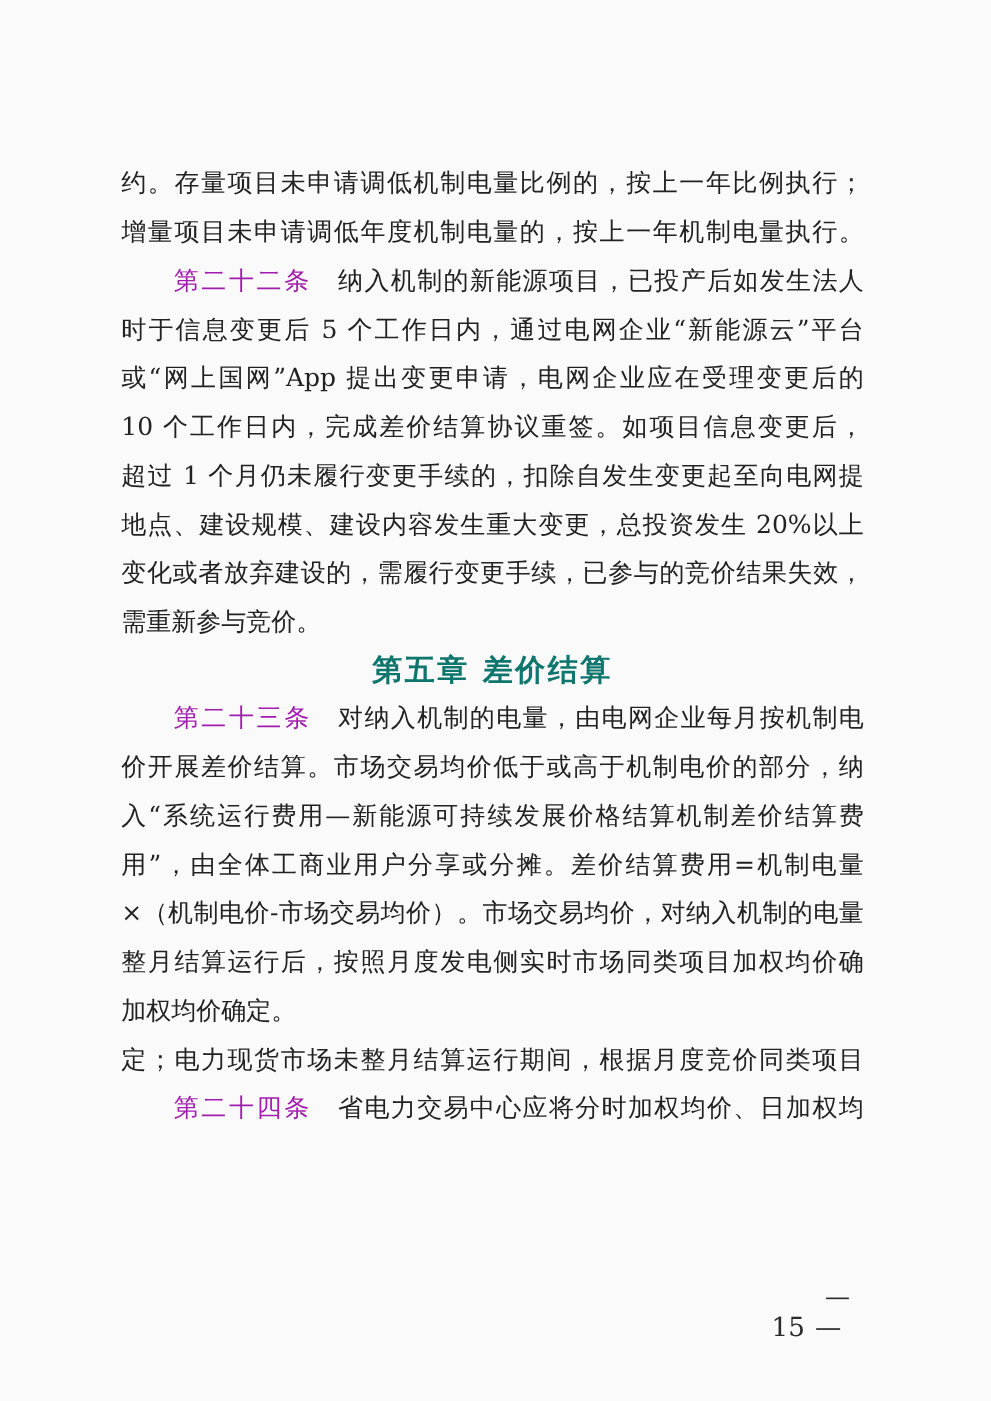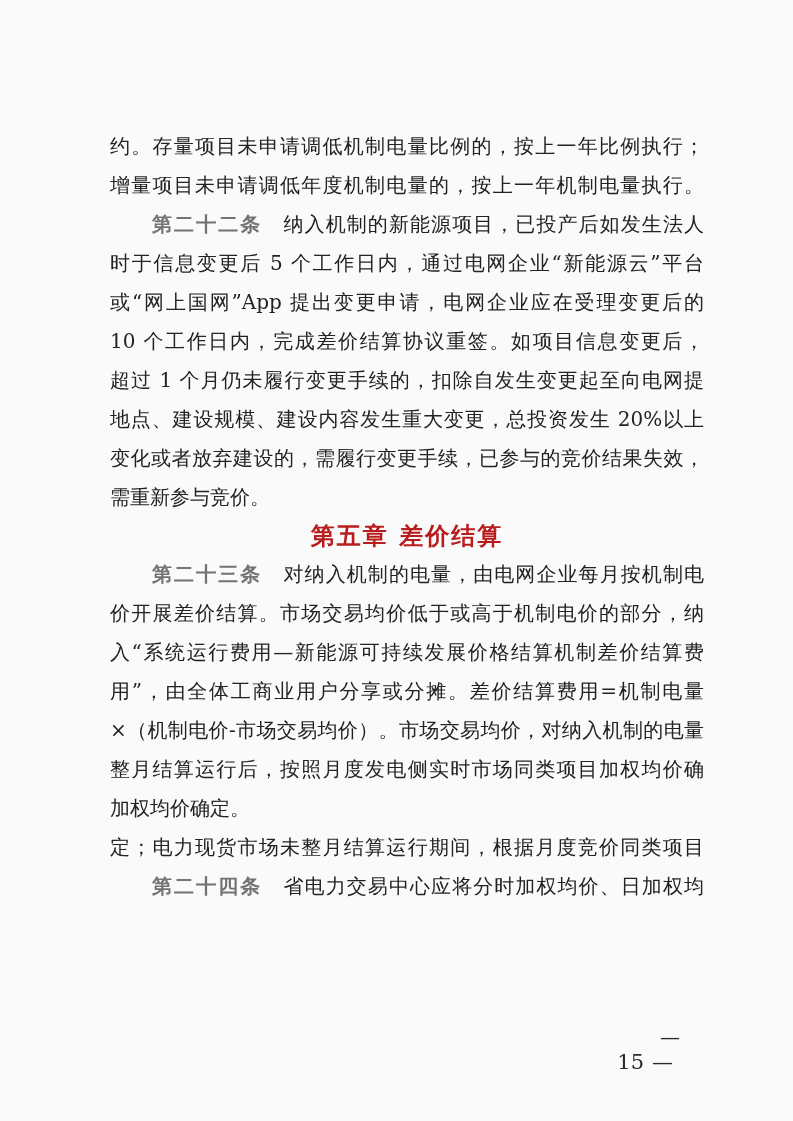--- a/index.html
+++ b/index.html
@@ -14,54 +14,54 @@
     background: #fafafa;
     font-family: "DejaVu Serif", "Liberation Serif", serif;
     color: #222222;
   }
   .page {
     position: absolute;
     inset: 0;
   }
   .content {
     position: absolute;
-    left: 110px;
+    left: 97px;
     top: 127px;
     width: 594px;
   }
   .line {
     font-size: 20px;
     height: 39px;
     line-height: 39px;
     text-align: justify;
     text-align-last: justify;
     text-justify: inter-character;
     white-space: pre-wrap;
     overflow: hidden;
   }
   .line.end {
     text-align-last: left;
   }
   .line.indent {
     text-indent: 42px;
   }
   .lead {
-    font-weight: 700;
-    color: #737373;
+    font-weight: 400;
+    color: #a21caf;
     font-family: "DejaVu Sans", "Liberation Sans", sans-serif;
     letter-spacing: 1px;
   }
   .chapter {
     height: 38px;
     line-height: 38px;
     font-size: 24px;
     font-weight: 700;
     text-align: left;
     text-align-last: center;
-    color: #b91c1c;
+    color: #0f766e;
     font-family: "DejaVu Sans", "Liberation Sans", sans-serif;
     letter-spacing: 2px;
   }
   .footer {
     position: absolute;
     top: 1027px;
     right: 113px;
     text-align: right;
     color: #2a2a2a;
   }

